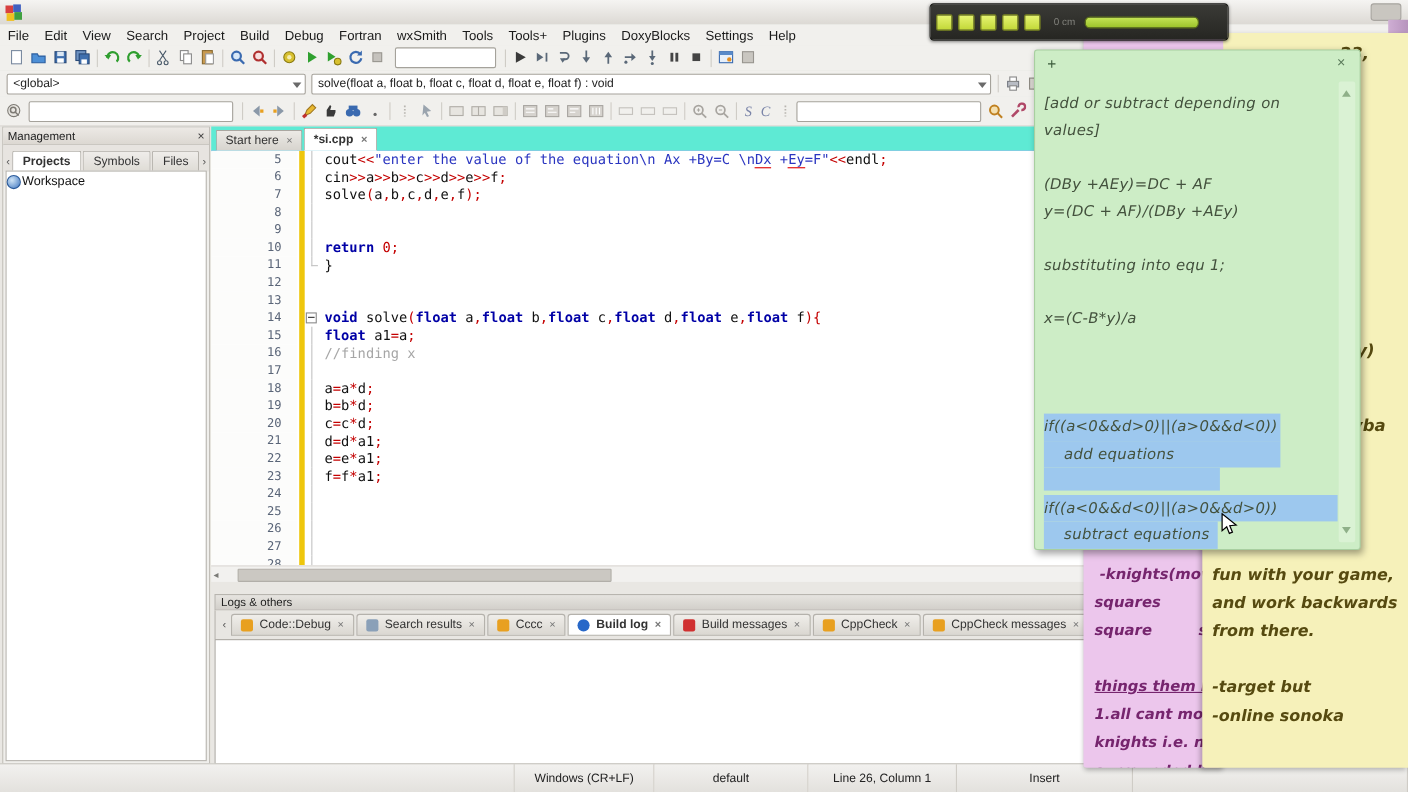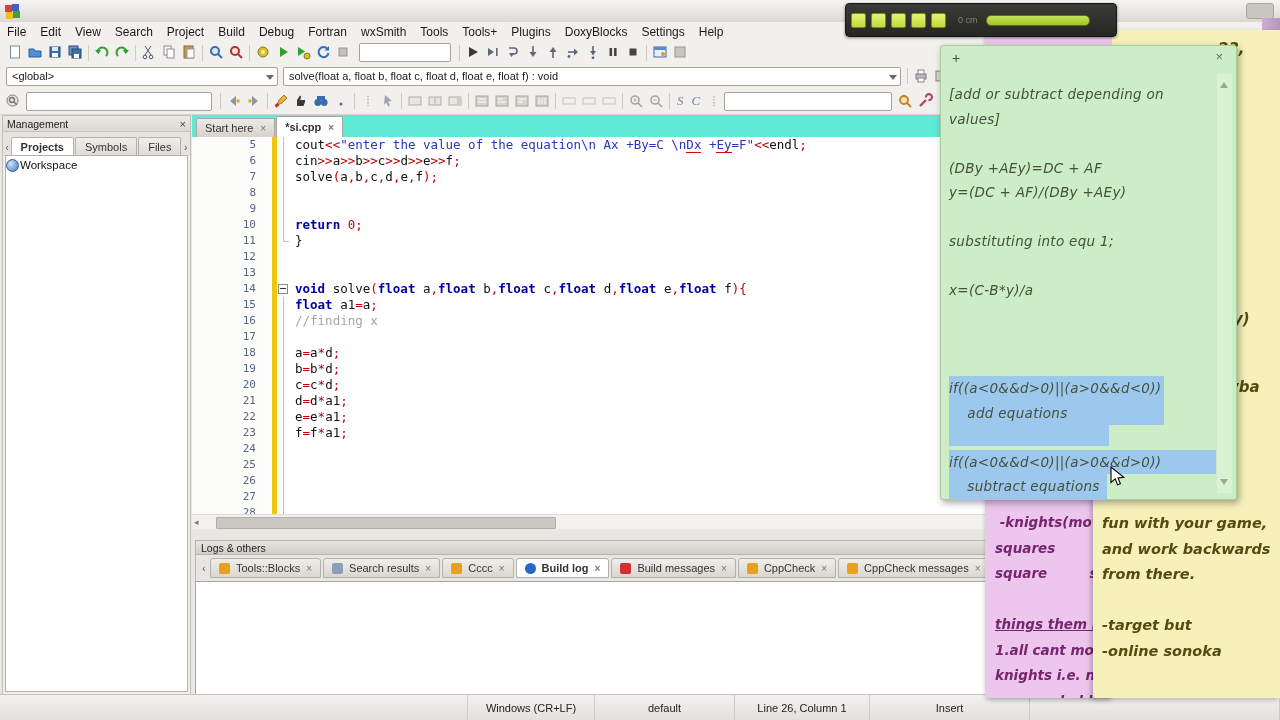--- a/index.html
+++ b/index.html
@@ -546,21 +546,21 @@
 
   <div class="logs">
     <div class="lcap">
         <span>Logs &amp; others</span>
       </div>
     <div class="ltabs">
       <span class="larr">‹</span>
       <span id="log-tabs" style="display:flex">
           <div class="ltab">
             <span class="lticon" style="background:#e8a020"></span>
-            <span>Tools::Blocks</span>
+            <span>Code::Debug</span>
             <span class="ltx">×</span>
           </div>
           <div class="ltab">
             <span class="lticon" style="background:#8aa0b8"></span>
             <span>Search results</span>
             <span class="ltx">×</span>
           </div>
           <div class="ltab">
             <span class="lticon" style="background:#e8a020"></span>
             <span>Cccc</span>

